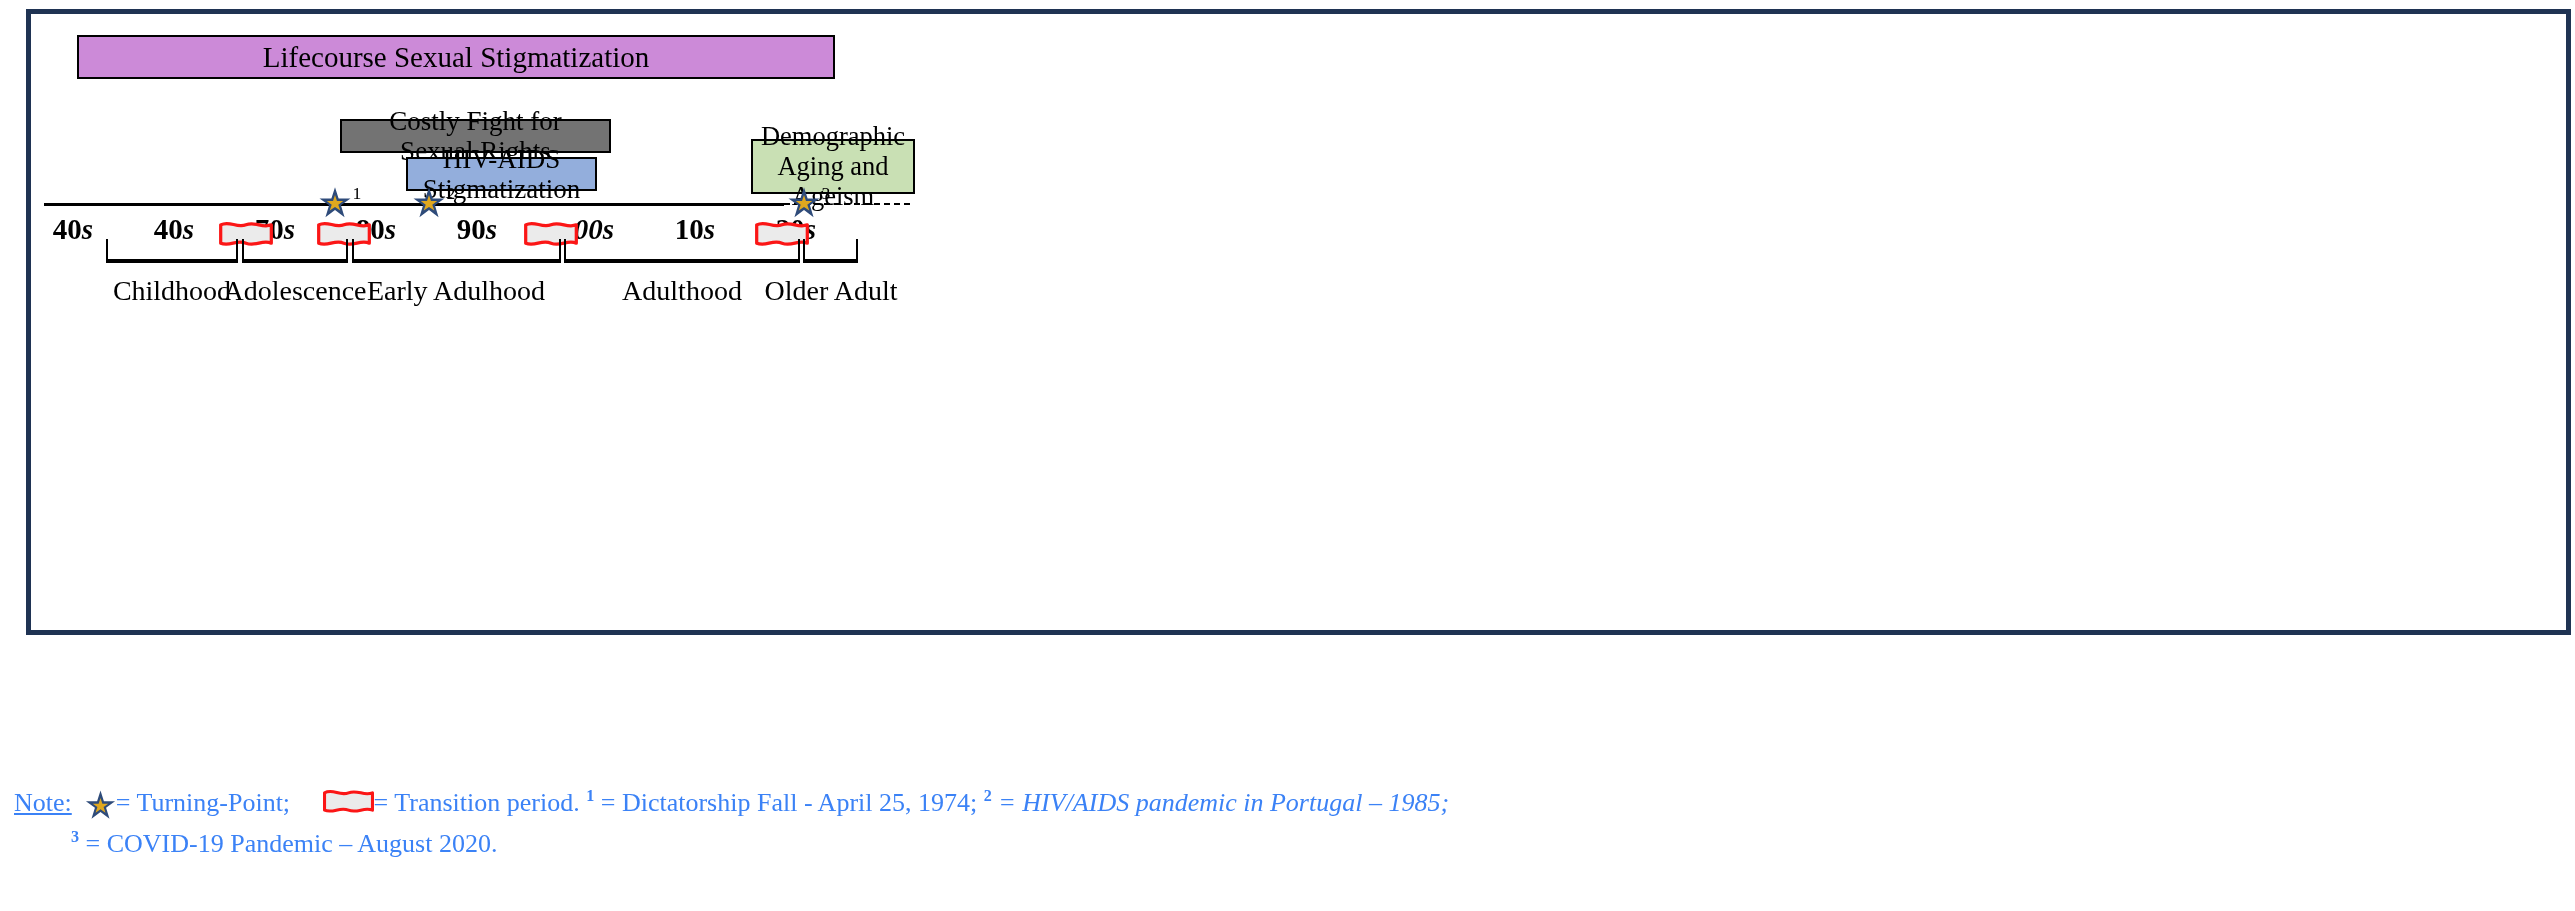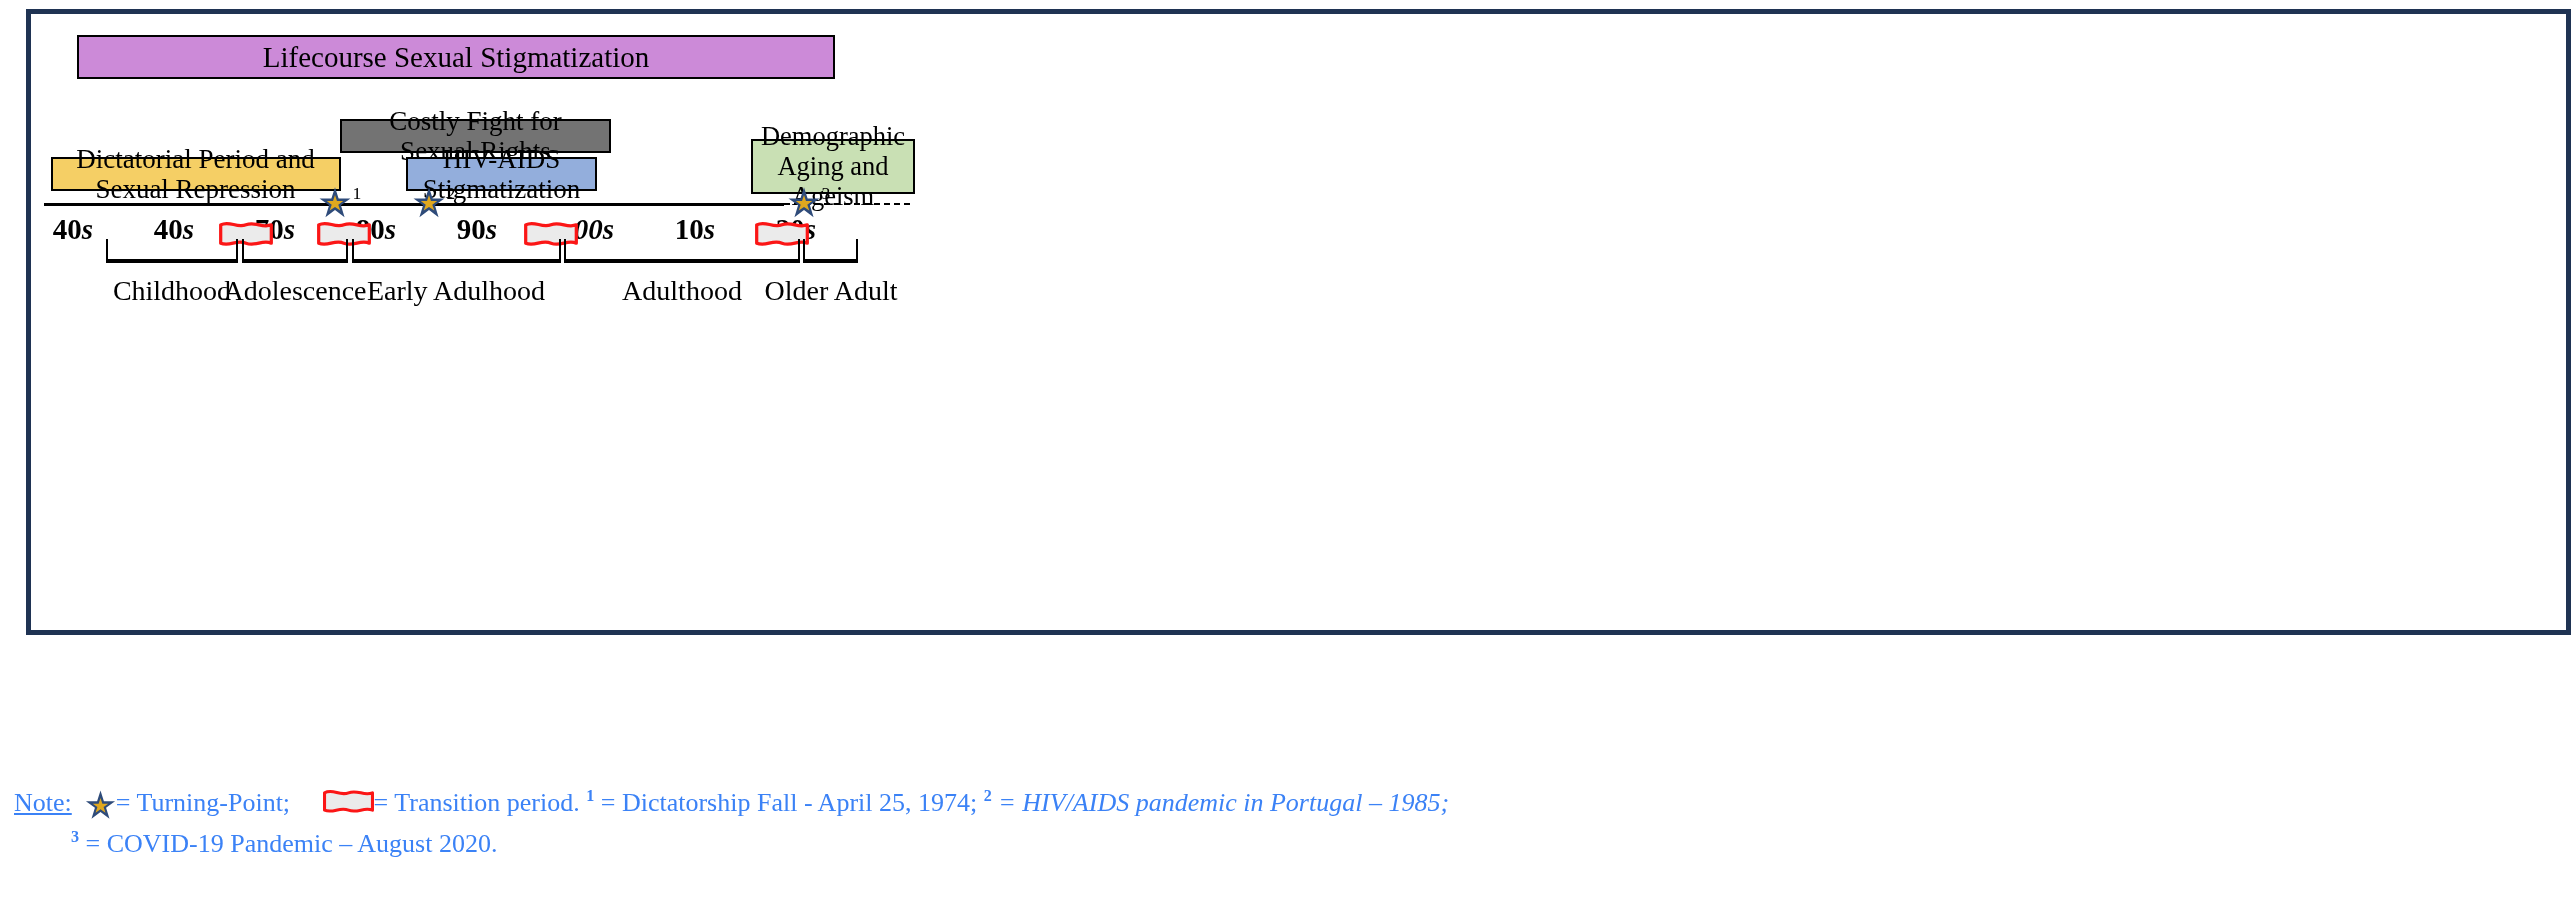--- a/index.html
+++ b/index.html
@@ -79,23 +79,20 @@
 
       <div class="bar" style="left:46px;top:21px;width:758px;height:44px;background:#cc8ad8;font-size:29px;">
         <span>Lifecourse Sexual Stigmatization</span>
       </div>
 
 
       <div class="bar" style="left:309px;top:105px;width:271px;height:34px;background:#737373;font-size:27px;">
         <span>Costly Fight for Sexual Rights</span>
       </div>
 
-      <div class="bar" style="left:19.5px;top:143px;width:290px;height:34px;background:#f5cf65;font-size:27px;">
-        <span>Dictatorial Period and Sexual Repression</span>
-      </div>
 
       <div class="bar" style="left:375px;top:143px;width:191px;height:34px;background:#93aedc;font-size:27px;">
         <span>HIV-AIDS Stigmatization</span>
       </div>
 
       <div class="bar" style="left:720px;top:125px;width:164px;height:55px;background:#c9e0b4;font-size:26.5px;flex-direction:column;">
         <span>Demographic Aging and</span>
         <span>Ageism</span>
       </div>
 

